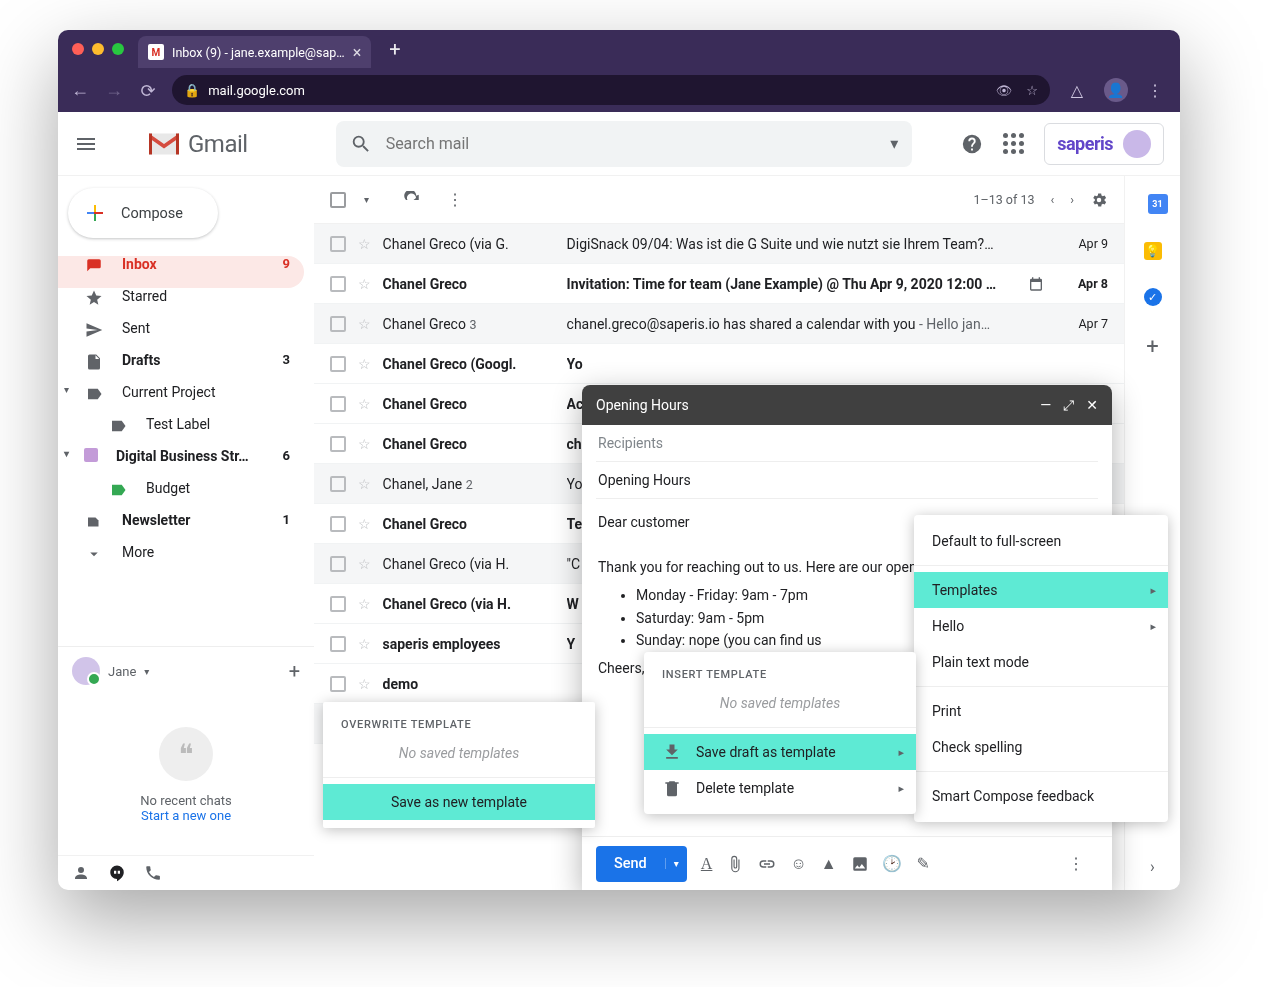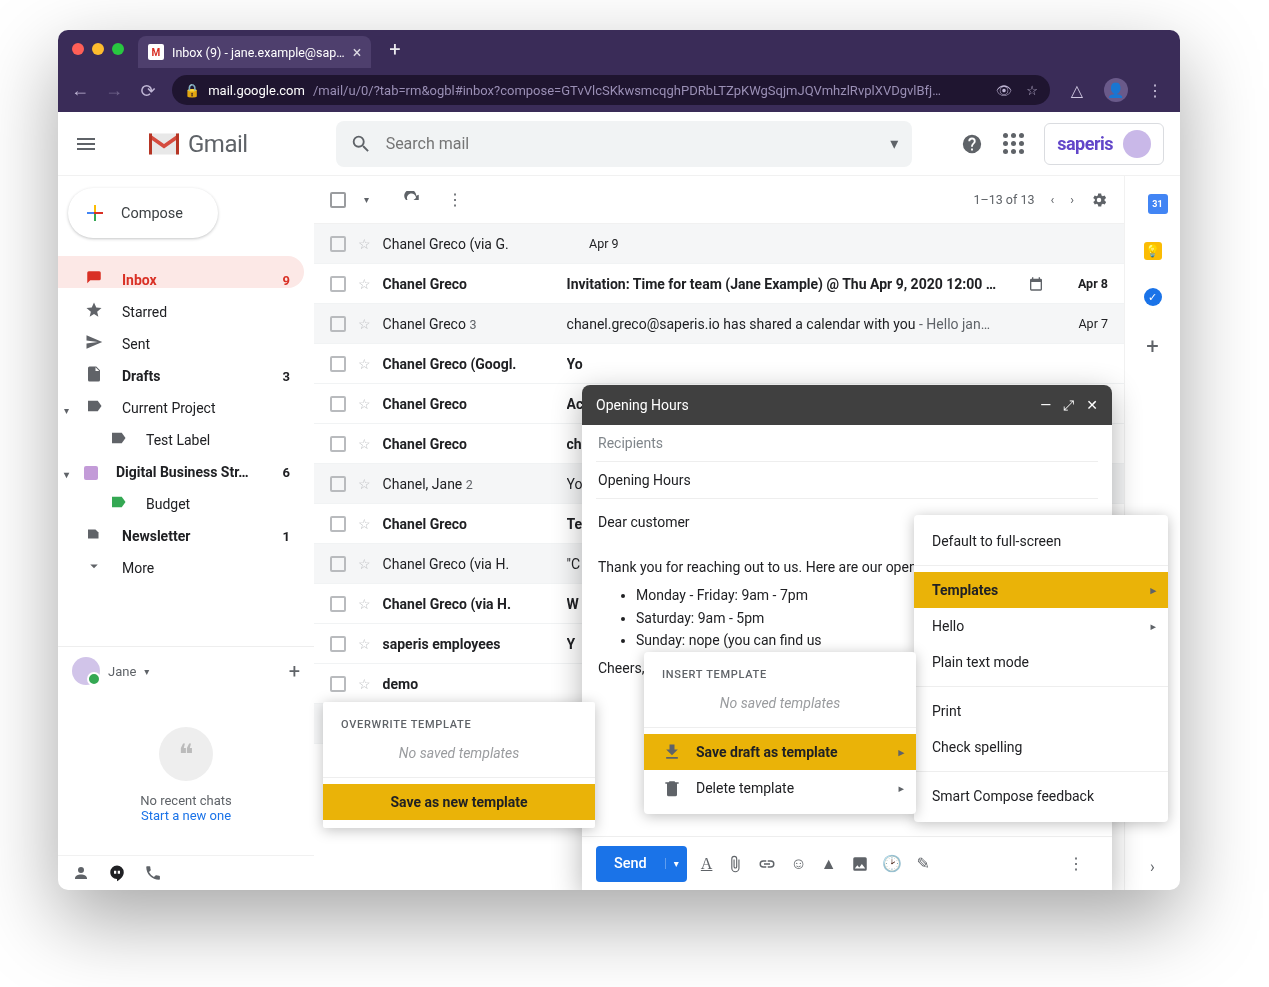--- a/index.html
+++ b/index.html
@@ -46,21 +46,21 @@
 .workspace-logo { border:1px solid #dadce0; border-radius:6px; padding:6px 12px; display:flex; align-items:center; gap:10px; }
 .ws-text { font-weight:700; color:#6246c9; font-size:18px; letter-spacing:-.5px;}
 .ws-avatar { width:28px; height:28px; border-radius:50%; background:#c9b8e8;}
 
 
 .gbody { display:flex; height:calc(100% - 146px); }
 .sidebar { width:256px; padding-top:12px; position:relative; }
 .compose-btn { margin-left:10px; background:#fff; border:1px solid transparent; border-radius:28px; box-shadow:0 1px 3px rgba(60,64,67,.3); height:50px; width:150px; display:flex; align-items:center; padding-left:14px; gap:14px; font-size:14.5px; color:#3c4043; cursor:pointer;}
 .compose-btn svg { width:24px; height:24px; }
 .folders { margin-top:18px; }
-.folder { height:32px; display:flex; align-items:flex-end; padding-left:26px; font-size:14px; color:#202124; border-radius:0 16px 16px 0; margin-right:10px; cursor:pointer; position:relative; }
+.folder { height:32px; display:flex; align-items:flex-start; padding-left:26px; font-size:14px; color:#202124; border-radius:0 16px 16px 0; margin-right:10px; cursor:pointer; position:relative; }
 .folder.active { background:#fce8e6; color:#d93025; font-weight:700;}
 .folder.bold { font-weight:700; }
 .folder .ico { width:20px; height:20px; margin-right:18px; display:flex; align-items:center; justify-content:center; color:#606368;}
 .folder.active .ico{ color:#d93025;}
 .folder .ico svg{width:18px;height:18px;fill:currentColor}
 .folder .count { position:absolute; right:14px; font-size:13px; }
 .folder .expand { position:absolute; left:6px; font-size:10px; color:#5f6368;}
 .nested { padding-left:50px !important; }
 .purple-tag { background:#c39bd8; width:14px; height:14px; margin-right:18px; border-radius:2px; transform:rotate(0);}
 .greentag { color:#34a853 !important;}
@@ -118,21 +118,21 @@
 .send-btn { background:#1a73e8; color:#fff; border:none; border-radius:4px; height:36px; display:flex; align-items:center; font-size:14.5px; font-weight:500; cursor:pointer; overflow:hidden;}
 .send-btn .s-main{padding:0 18px;}
 .send-btn .s-dd{padding:0 8px;border-left:1px solid rgba(255,255,255,.3);font-size:10px;}
 .format-icons { display:flex; gap:14px; color:#5f6368; margin-left:6px; align-items:center;}
 .format-icons svg{width:18px;height:18px;fill:#5f6368}
 .compose-footer .right { margin-left:auto; display:flex; gap:14px; color:#5f6368;}
 
 
 .menu { position:absolute; background:#fff; border-radius:4px; box-shadow:0 2px 14px rgba(0,0,0,.25); padding:8px 0; font-size:14px; color:#202124; z-index:100;}
 .menu-item { height:36px; display:flex; align-items:center; padding:0 18px; cursor:pointer; position:relative;}
-.menu-item.hover { background:#eab308;font-weight:bold;}
+.menu-item.hover { background:#5eead4;}
 .menu-item .arrow { position:absolute; right:12px; font-size:11px; color:#5f6368;}
 .menu-sep { height:1px; background:#eee; margin:6px 0;}
 .menu-header { padding:8px 18px 4px; font-size:11px; color:#5f6368; letter-spacing:.7px; font-weight:500;}
 .menu-item.disabled { font-style:italic; color:#9a9c9f; justify-content:center;}
 .menu-item .lead-ico { width:20px; margin-right:14px; fill:#5f6368;}
 
 .more-menu { right:12px; bottom:68px; width:254px;}
 .templates-menu { right:264px; bottom:76px; width:272px;}
 .save-menu { left:265px; bottom:62px; width:272px; border-radius:2px;}
 </style>
@@ -155,21 +155,20 @@
     <span class="newtab">+</span>
   </div>
 
   <div class="urlbar">
     <span class="nav-ico">←</span>
     <span class="nav-ico" style="opacity:.4">→</span>
     <span class="nav-ico">⟳</span>
     <div class="addr">
       <span>🔒</span>
       <span class="host">mail.google.com</span>
-      <span class="rest">/mail/u/0/?tab=rm&amp;ogbl#inbox?compose=GTvVlcSKkwsmcqghPDRbLTZpKWgSqjmJQVmhzlRvplXVDgvlBfj…</span>
       <span style="margin-left:auto;margin-right:6px">👁</span>
       <span>☆</span>
     </div>
     <span class="chrome-ico">△</span>
     <span class="avatar-sm">👤</span>
     <span class="chrome-ico">⋮</span>
   </div>
 
   <div class="gmail-header">
     <span class="burger"><svg viewBox="0 0 24 24">
@@ -351,20 +350,21 @@
           <svg viewBox="0 0 24 24">
               <path d="M19.4 13l.1-1-.1-1 2.1-1.6-2-3.5-2.5 1a7 7 0 00-1.7-1l-.4-2.6h-4l-.4 2.6a7 7 0 00-1.7 1l-2.5-1-2 3.5L6.5 11l-.1 1 .1 1-2.1 1.6 2 3.5 2.5-1c.5.4 1.1.7 1.7 1l.4 2.6h4l.4-2.6c.6-.3 1.2-.6 1.7-1l2.5 1 2-3.5L19.4 13zM12 15a3 3 0 110-6 3 3 0 010 6z"></path>
             </svg>
         </div>
       </div>
       <div class="mail-list" id="mail-list">
           <div class="mail-row read">
             <span class="cb"></span>
             <span class="star">☆</span>
             <span class="sender">Chanel Greco (via G.</span>
+            <span class="subject">DigiSnack 09/04: Was ist die G Suite und wie nutzt sie Ihrem Team?…</span>
             <span class="date">Apr 9</span>
           </div>
           <div class="mail-row">
             <span class="cb"></span>
             <span class="star">☆</span>
             <span class="sender">Chanel Greco</span>
             <span class="subject">Invitation: Time for team (Jane Example) @ Thu Apr 9, 2020 12:00 …</span>
             <svg class="cal-ico" viewBox="0 0 24 24">
               <path d="M19 4h-1V2h-2v2H8V2H6v2H5a2 2 0 00-2 2v14a2 2 0 002 2h14a2 2 0 002-2V6a2 2 0 00-2-2zm0 16H5V9h14v11z"></path>
             </svg>

